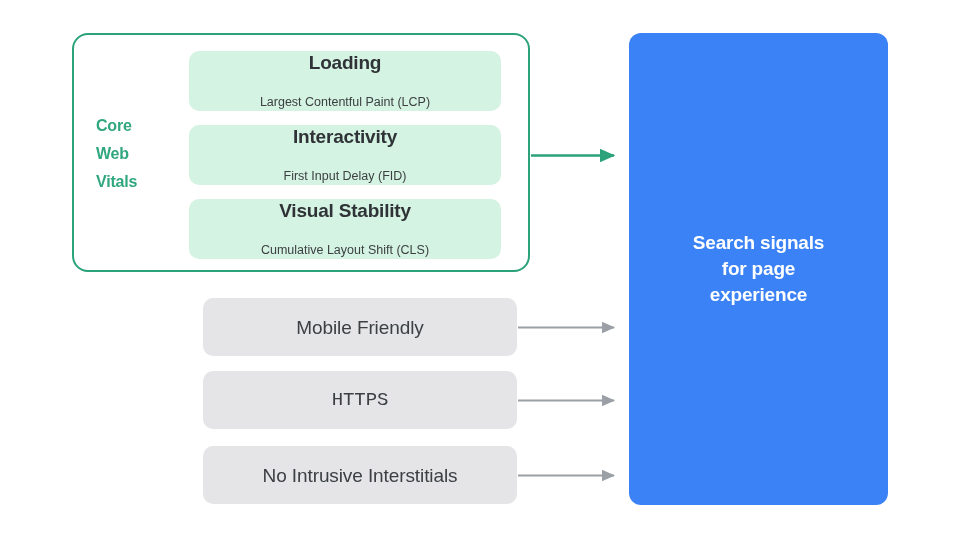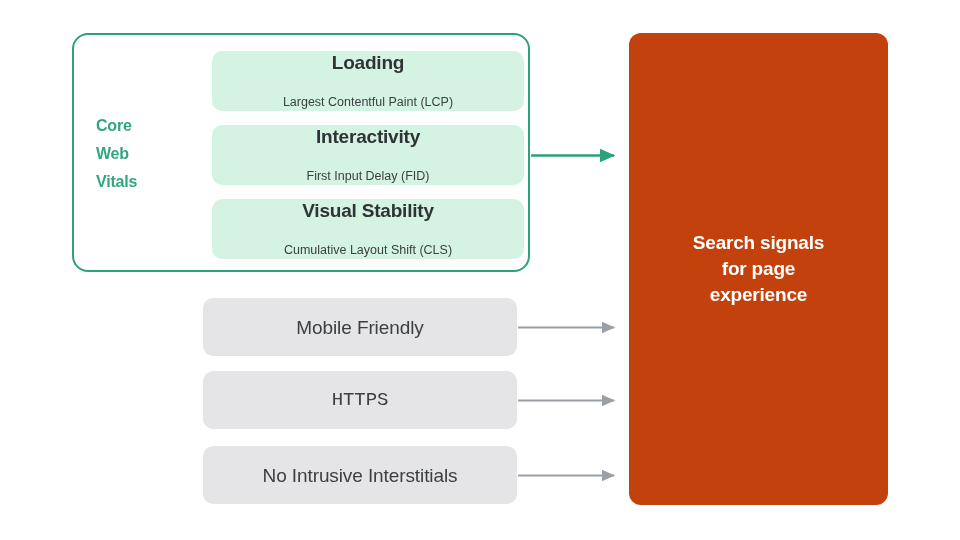--- a/index.html
+++ b/index.html
@@ -42,21 +42,21 @@
     color: #31A77F;
     font-weight: 700;
     font-size: 16px;
     line-height: 28px;
     letter-spacing: -0.2px;
   }
 
   
   .metric-card {
     position: absolute;
-    left: 212px;
+    left: 189px;
     width: 312px;
     height: 60px;
     background: #D5F3E2;
     border-radius: 10px;
     display: flex;
     flex-direction: column;
     align-items: center;
     justify-content: center;
     box-sizing: border-box;
     gap: 14px;
@@ -104,21 +104,21 @@
     letter-spacing: -0.1px;
   }
 
   
   .blue-panel {
     position: absolute;
     left: 629px;
     top: 33px;
     width: 259px;
     height: 472px;
-    background: #c2410c;
+    background: #3b82f6;
     border-radius: 12px;
     display: flex;
     align-items: center;
     justify-content: center;
   }
   .blue-text {
     color: #ffffff;
     font-size: 19px;
     font-weight: 700;
     line-height: 26px;

